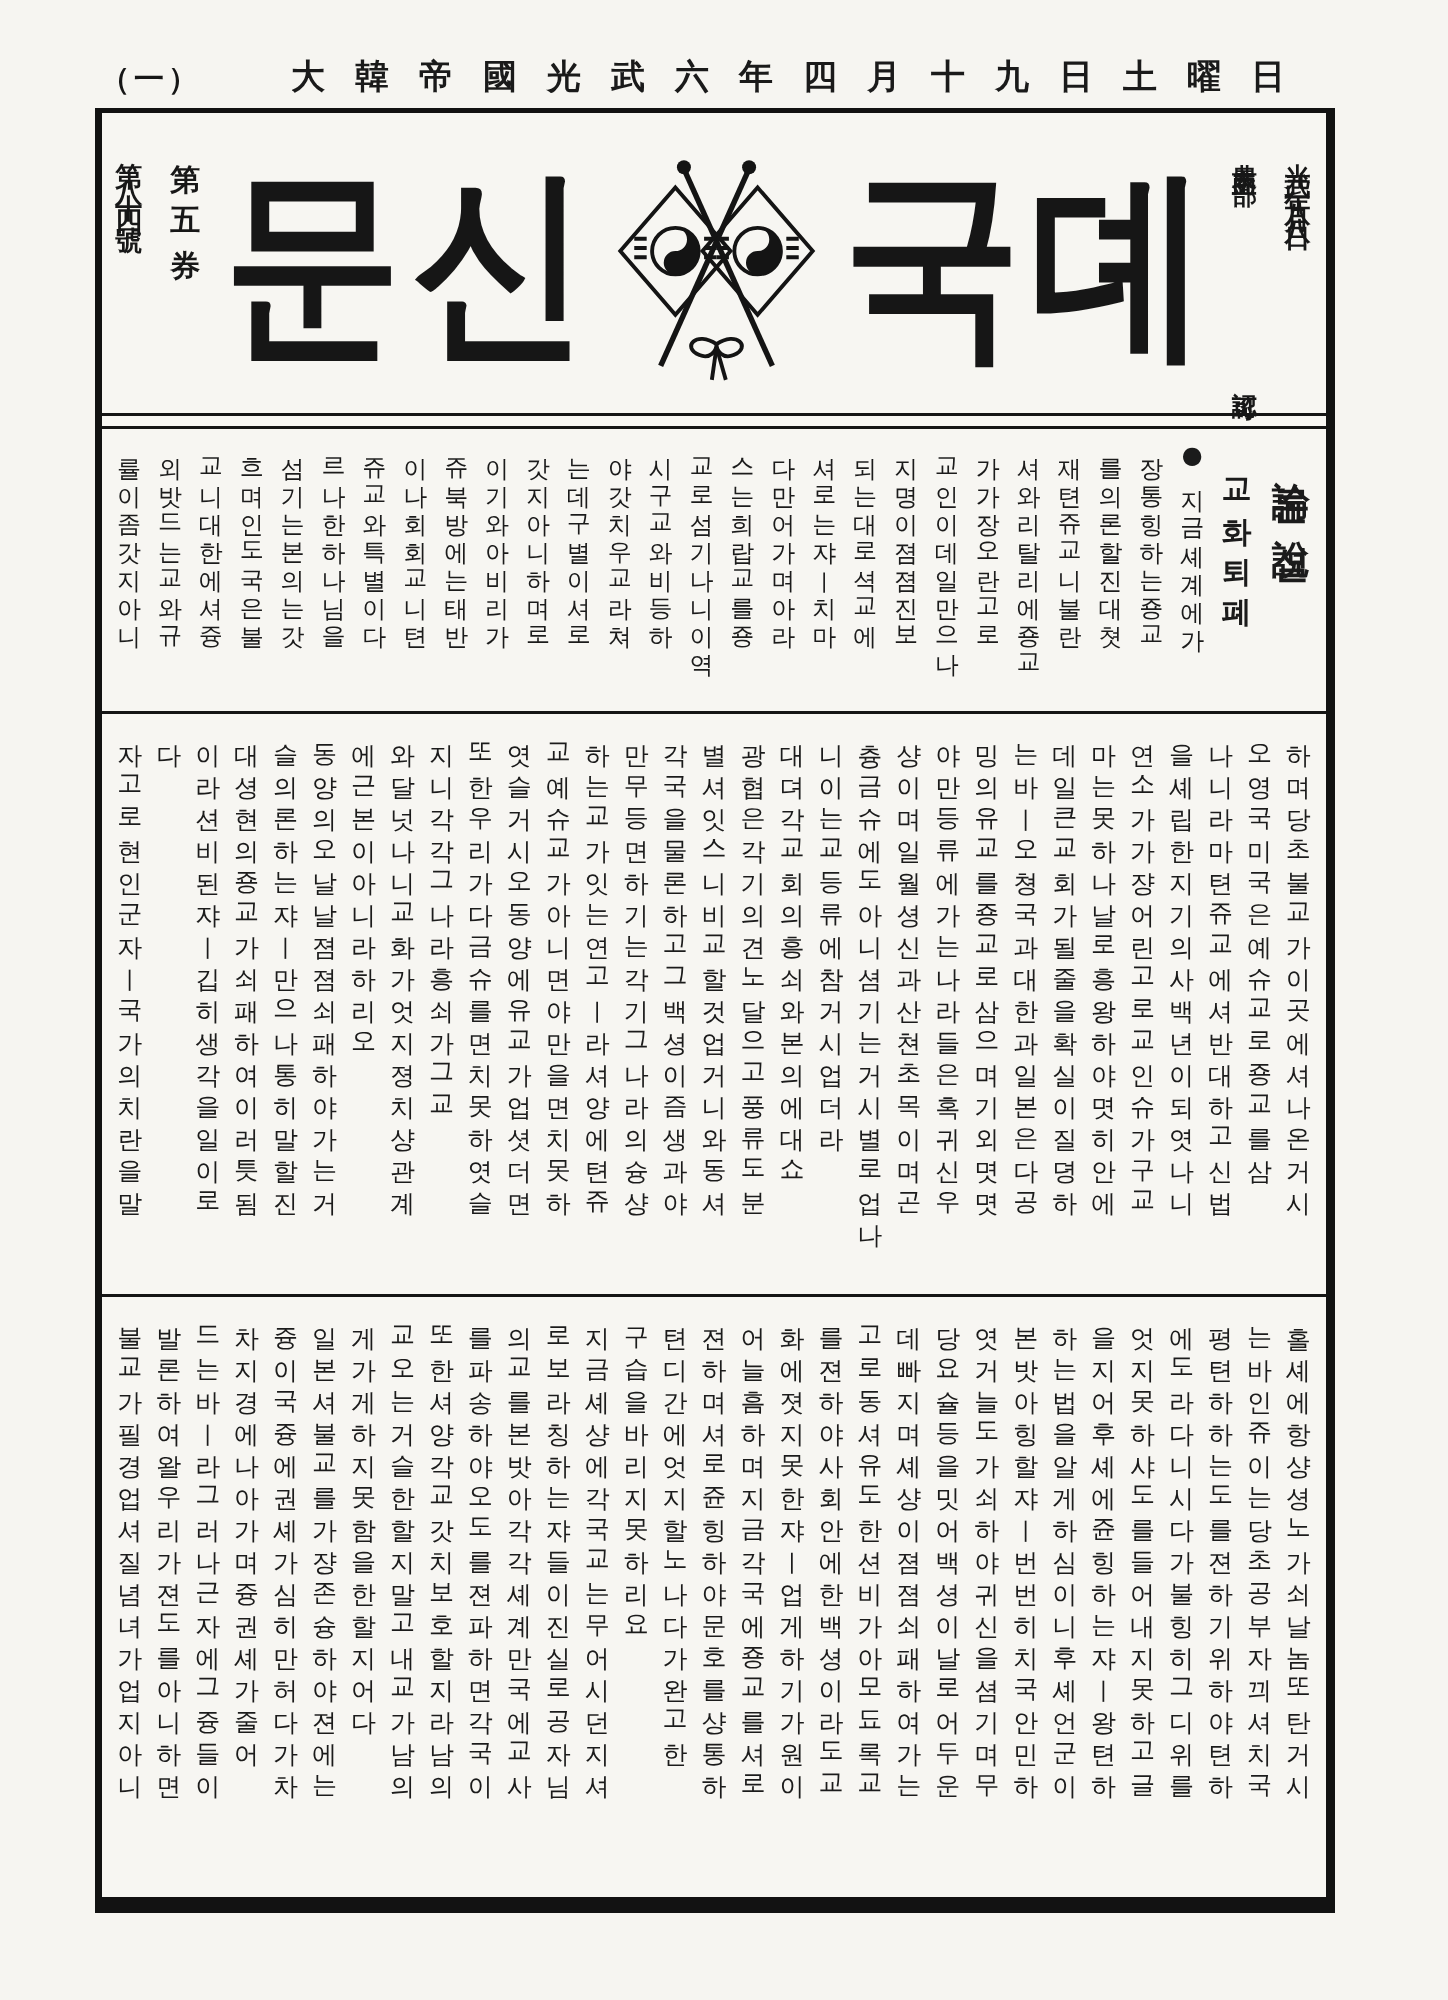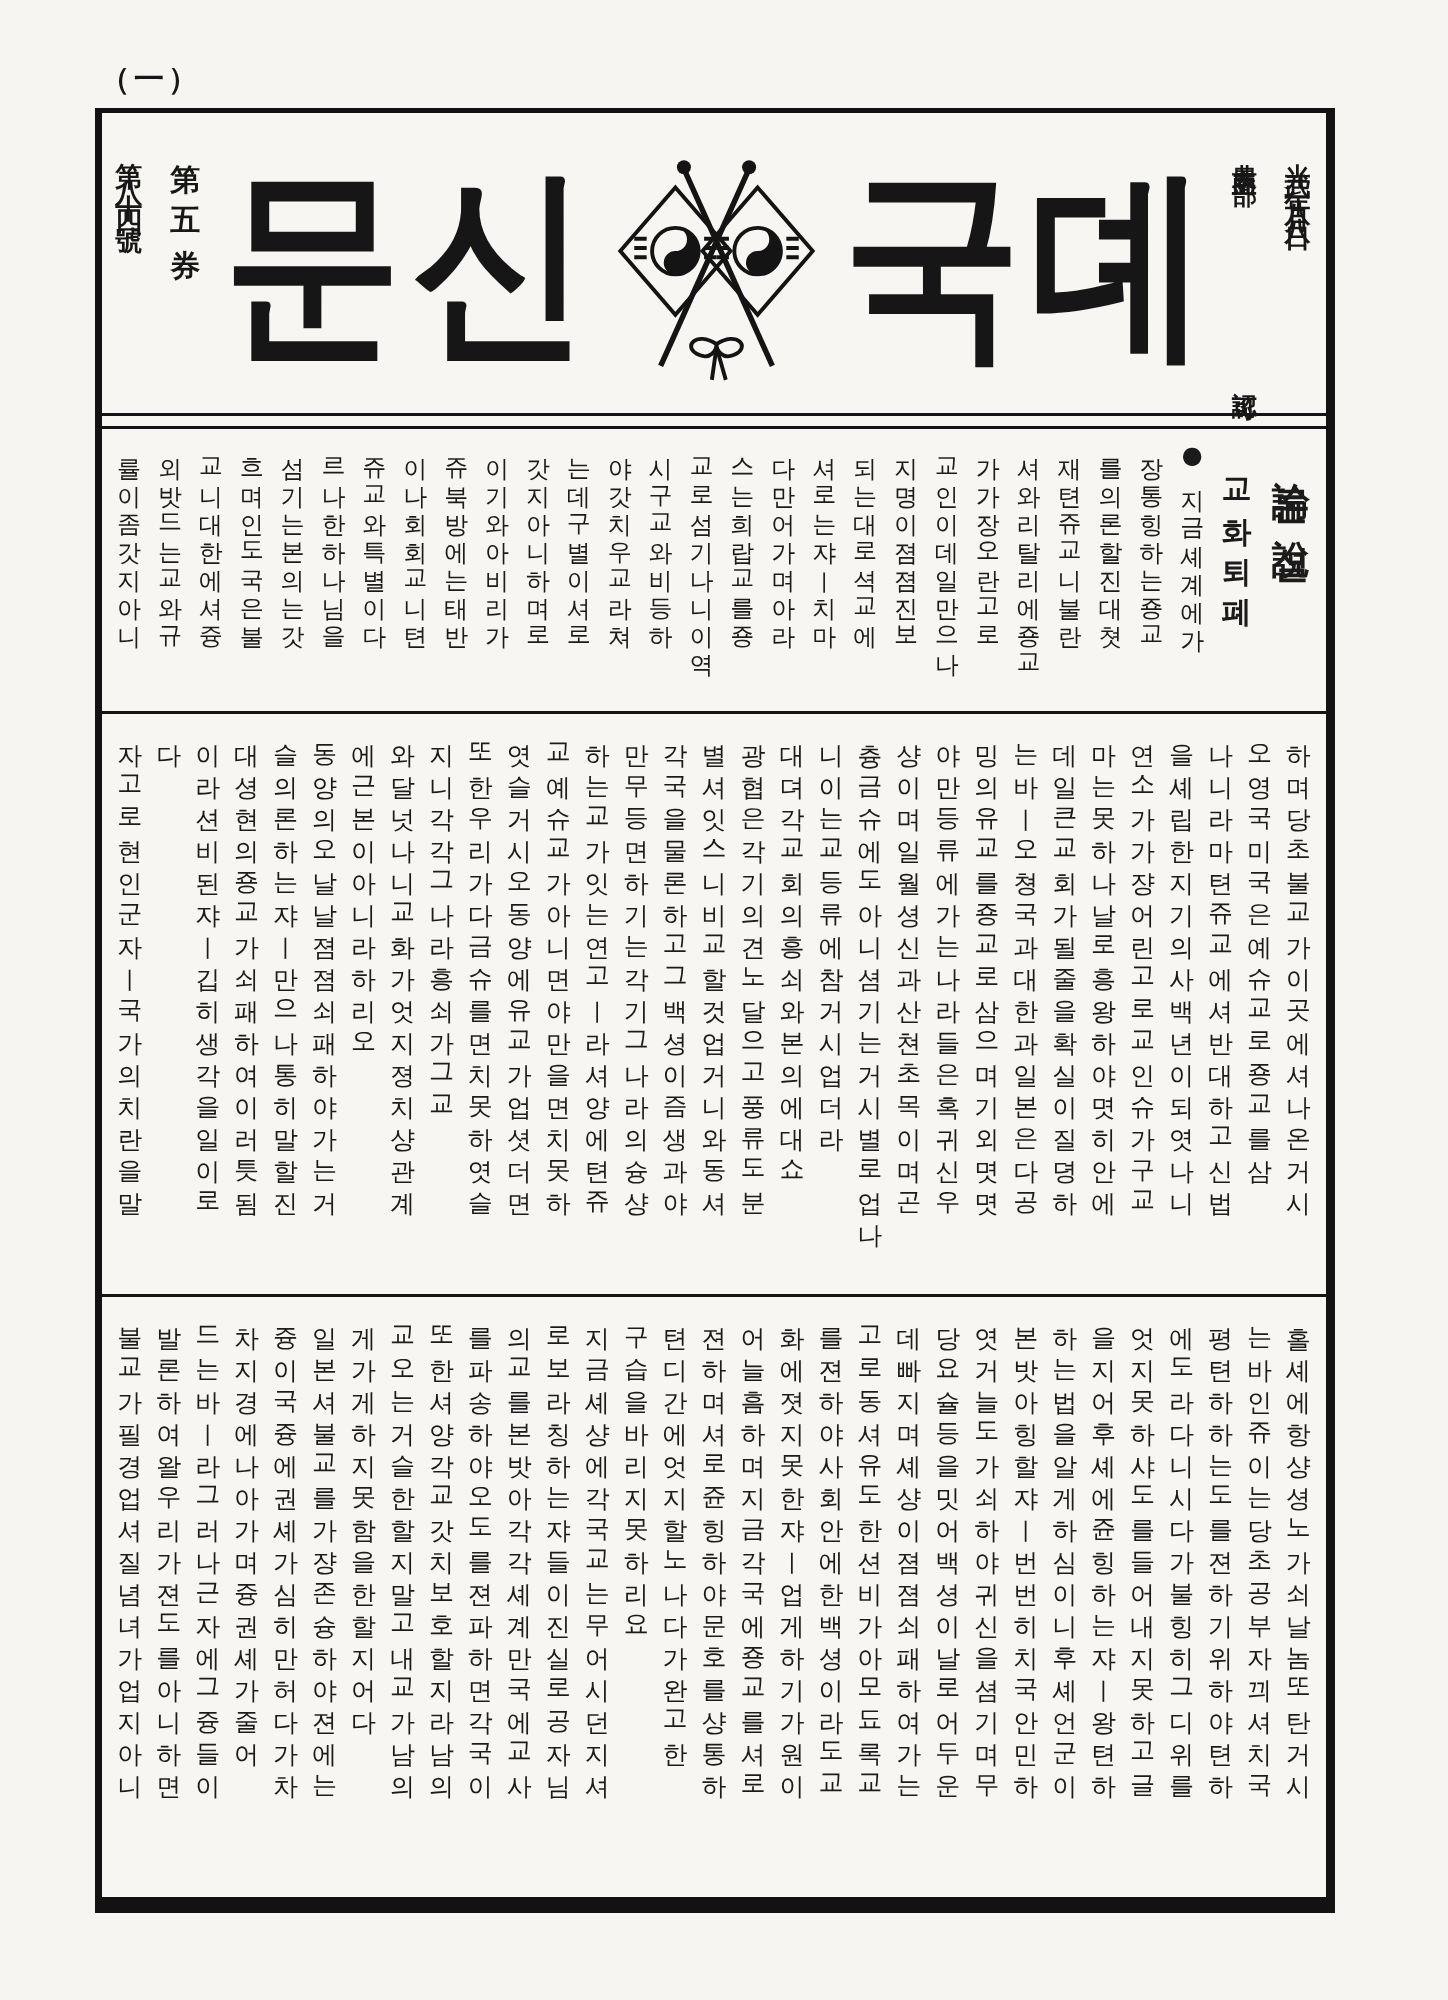--- a/index.html
+++ b/index.html
@@ -87,20 +87,21 @@
   .band2{height:580px;}
   .band3{height:600px;}
 </style>
 </head>
 <body>
 
 <div class="sheet">
 
   <div class="topline">
     <span class="pageno">（一）</span>
+    <span class="dateline">大韓帝國光武六年四月十九日土曜日</span>
   </div>
 
   <div class="frame">
 
     <div class="masthead">
 
       <div class="mast-left">
         <div class="vcol vol">第五券</div>
         <div class="vcol iss">第八十四號</div>
       </div>

